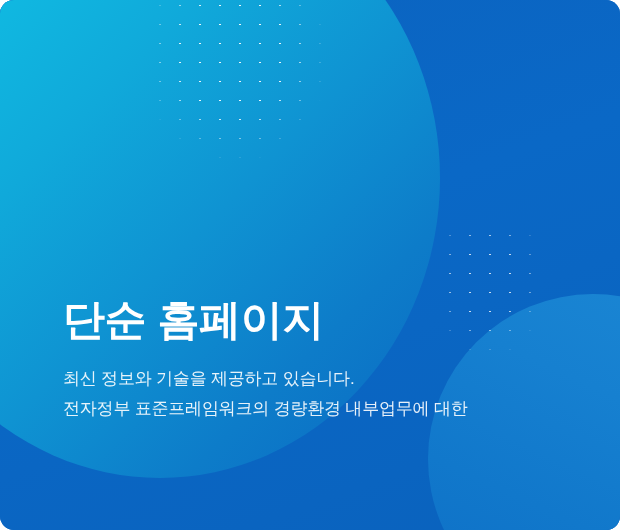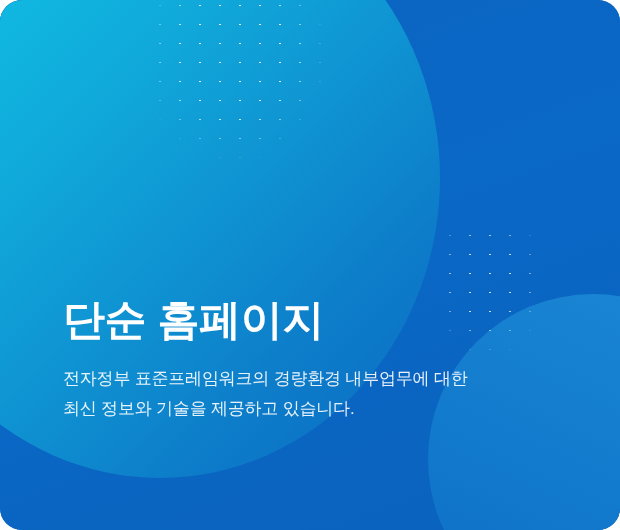--- a/index.html
+++ b/index.html
@@ -11,21 +11,21 @@
     width: 620px;
     height: 530px;
     font-family: "Liberation Sans", sans-serif;
   }
 
   
   #hero-card {
     position: relative;
     width: 620px;
     height: 530px;
-    border-radius: 22px;
+    border-radius: 14px;
     overflow: hidden;
     background: #0b66c3;
     box-sizing: border-box;
   }
 
   
   .base-wash {
     position: absolute;
     inset: 0;
     background: linear-gradient(160deg, #0b63c0 0%, #0a68c6 45%, #0a62bd 100%);
@@ -126,18 +126,18 @@
 
   <div class="blob-primary"></div>
   <div class="blob-secondary"></div>
 
   <div class="dots dots-top"></div>
   <div class="dots dots-bottom"></div>
 
   <div class="content">
     <h1 class="hero-title">단순 홈페이지</h1>
     <p class="hero-subtitle">
+      <span class="sub-line">최신 정보와 기술을 제공하고 있습니다.</span>
       <span class="sub-line">전자정부 표준프레임워크의 경량환경 내부업무에 대한</span>
-      <span class="sub-line">최신 정보와 기술을 제공하고 있습니다.</span>
     </p>
   </div>
 
 </div>
 
 </body></html>

